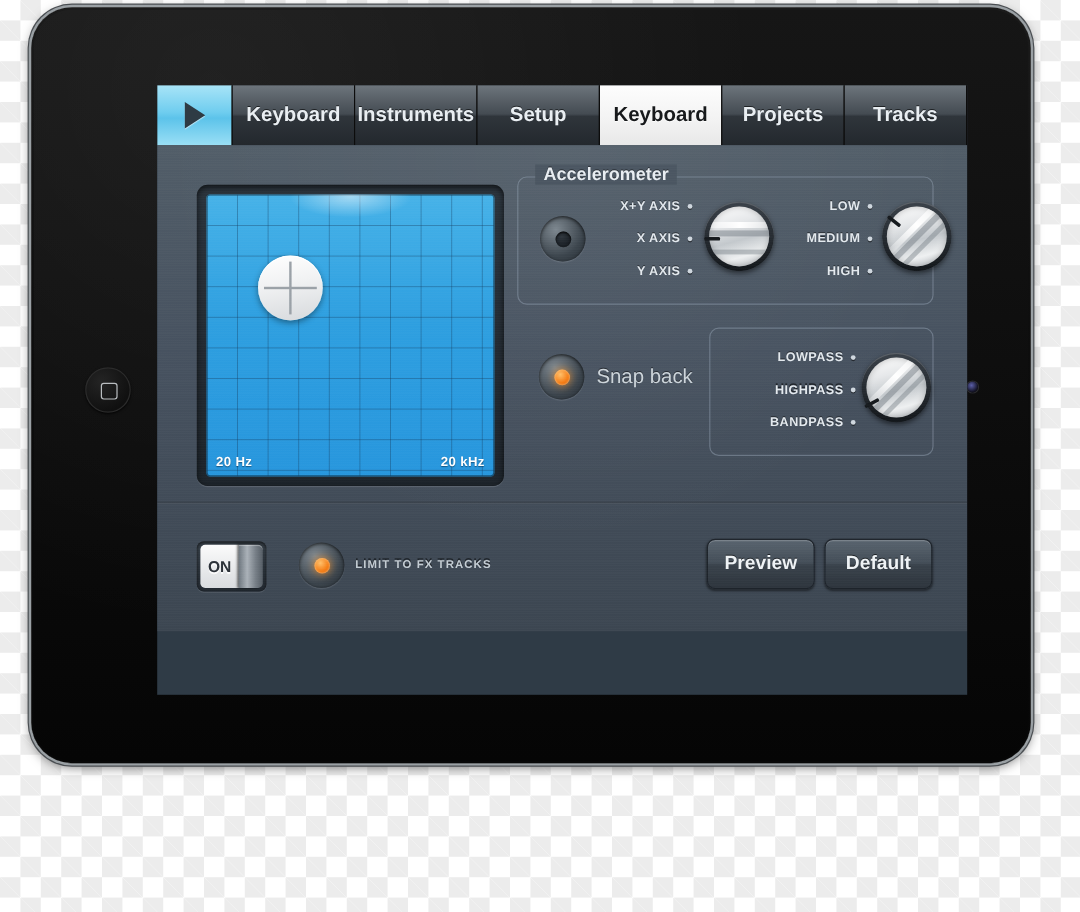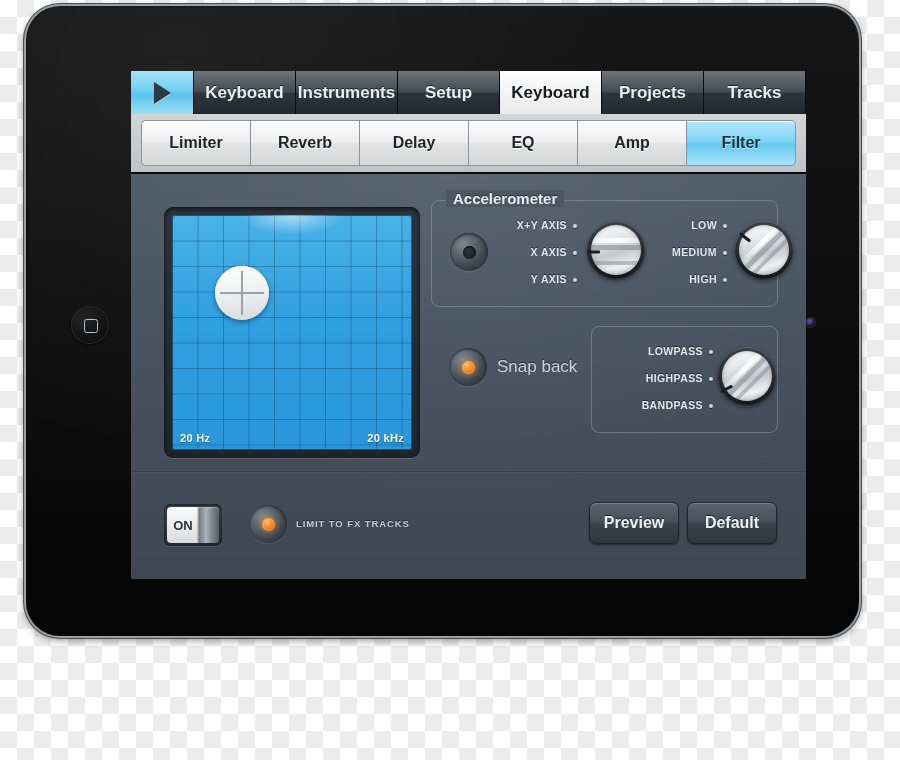--- a/index.html
+++ b/index.html
@@ -44,21 +44,21 @@
     box-shadow:0 0 0 1px #2a2a2e;
   }
 
   
   .screen{
     position:absolute;left:105px;top:65px;width:675px;height:508px;
     overflow:hidden;background:#2f3b46;
   }
 
   
-  .tabbar{display:flex;height:43px;background:linear-gradient(180deg,#1f1f1f,#101010);justify-content:flex-end;}
+  .tabbar{display:flex;height:50px;background:linear-gradient(180deg,#1f1f1f,#101010);justify-content:flex-end;}
   .tab{
     flex:1;display:flex;align-items:center;justify-content:center;
     font-size:17px;font-weight:bold;color:#e9eef2;
     background:linear-gradient(180deg,#6d757c 0%,#444b52 48%,#2f353b 52%,#23282d 100%);
     border-right:1px solid #0c0c0c;
     text-shadow:0 -1px 0 rgba(0,0,0,.6);
     position:relative;
   }
   .tab.play{
     flex:0 0 62px;
@@ -274,28 +274,20 @@
           <span class="tri"></span>
         </div>
         <div class="tab">Keyboard</div>
         <div class="tab">Instruments</div>
         <div class="tab">Setup</div>
         <div class="tab active">Keyboard</div>
         <div class="tab">Projects</div>
         <div class="tab">Tracks</div>
       </div>
 
-      <div class="subbar">
-        <div class="sub">Limiter</div>
-        <div class="sub">Reverb</div>
-        <div class="sub">Delay</div>
-        <div class="sub">EQ</div>
-        <div class="sub">Amp</div>
-        <div class="sub active">Filter</div>
-      </div>
 
       <div class="panel">
 
         <div class="xywrap">
           <div class="xypad">
             <div class="grid"></div>
             <div class="glare"></div>
             <div class="puck"></div>
             <div class="hzL">20 Hz</div>
             <div class="hzR">20 kHz</div>

